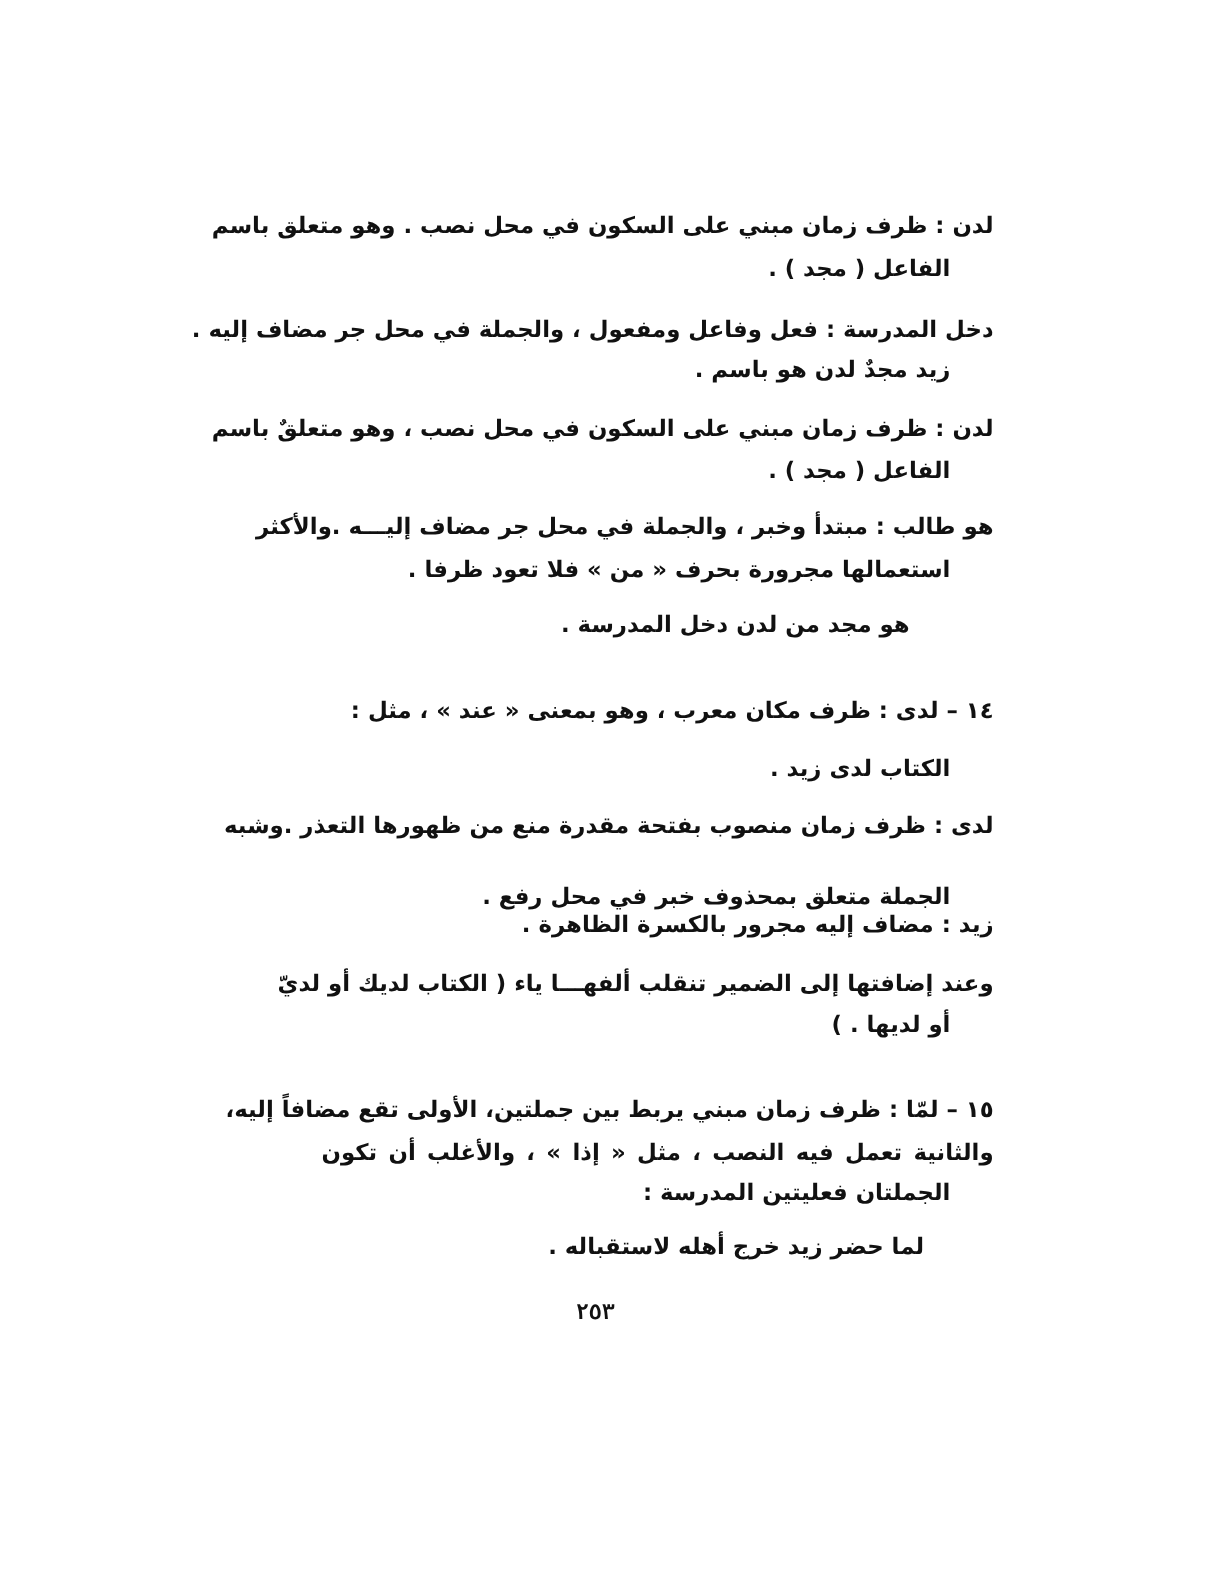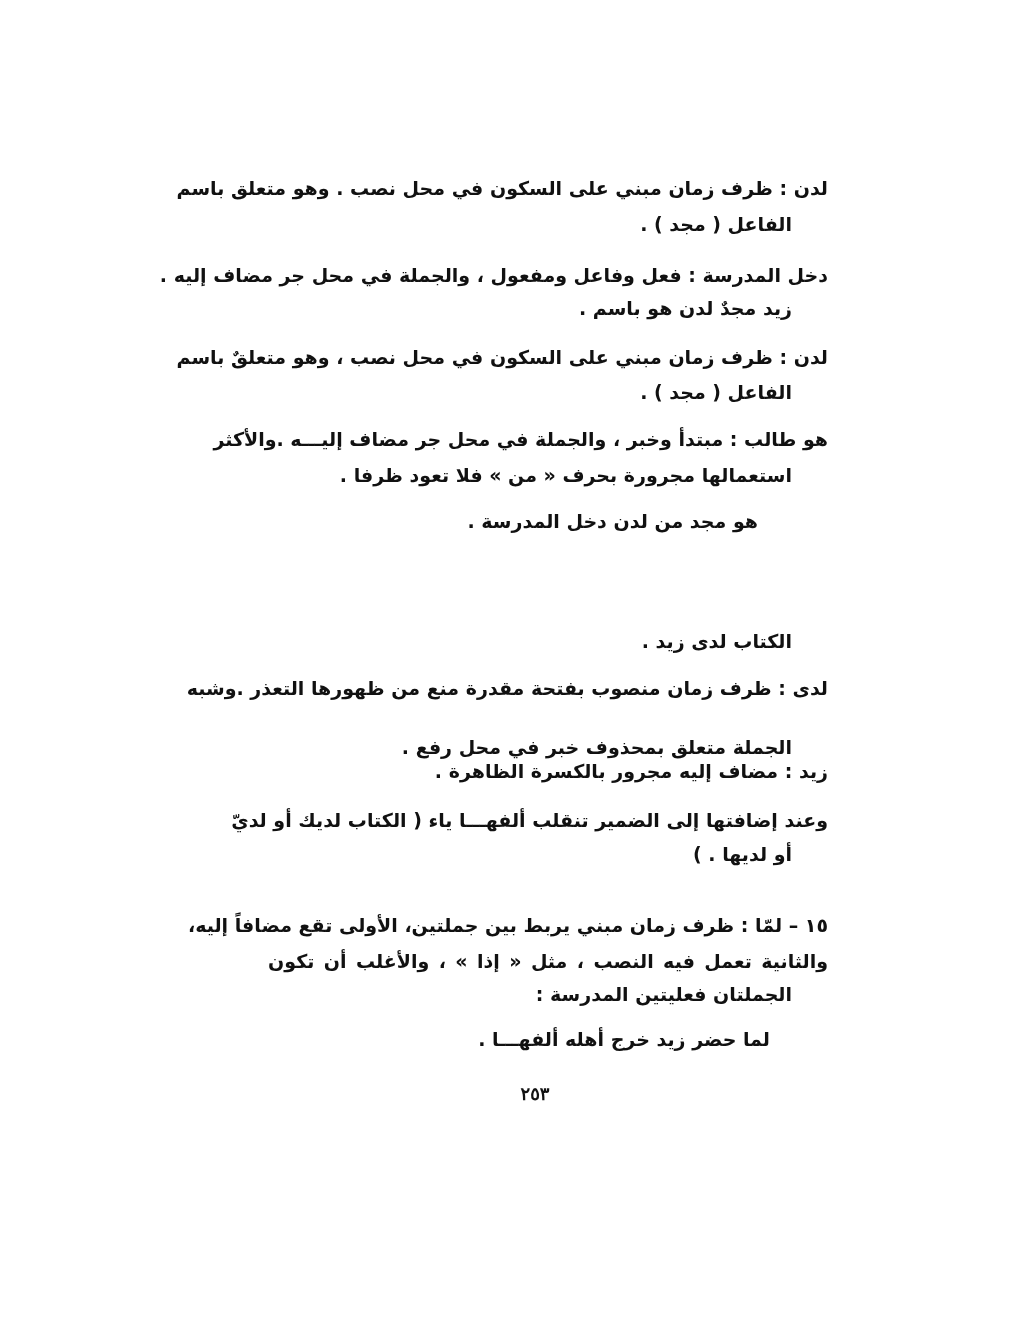--- a/index.html
+++ b/index.html
@@ -11,47 +11,48 @@
     text-align: right;
     font-family: "DejaVu Sans", sans-serif;
     font-size: 19px;
     font-weight: bold;
     color: #111111;
     white-space: nowrap;
     unicode-bidi: plaintext;
   }
   .pagenum {
     position: absolute;
-    left: 495px; top: 1083px; width: 80px;
+    left: 456px; top: 1083px; width: 80px;
     text-align: center;
-    font-family: Liberation Serif, serif;
+    font-family: Liberation Mono, monospace;
     font-size: 18px; font-weight: bold; color: #111;
     direction: rtl;
   }
 </style>
 </head>
 <body>
 
 <div class="page">
   <div class="line" style="right:192px; top:177px; width:596px; text-align:justify; text-align-last:justify;">لدن : ظرف زمان مبني على السكون في محل نصب . وهو متعلق باسم</div>
   <div class="line" style="right:228px; top:213px;">الفاعل ( مجد ) .</div>
   <div class="line" style="right:192px; top:264px; width:596px; text-align:justify; text-align-last:justify;">دخل المدرسة : فعل وفاعل ومفعول ، والجملة في محل جر مضاف إليه .</div>
   <div class="line" style="right:228px; top:297px;">زيد مجدٌ لدن هو باسم .</div>
   <div class="line" style="right:192px; top:346px; width:596px; text-align:justify; text-align-last:justify;">لدن : ظرف زمان مبني على السكون في محل نصب ، وهو متعلقٌ باسم</div>
   <div class="line" style="right:228px; top:381px;">الفاعل ( مجد ) .</div>
   <div class="line" style="right:192px; top:428px; width:596px; text-align:justify; text-align-last:justify;">هو طالب : مبتدأ وخبر ، والجملة في محل جر مضاف إليـــه .والأكثر</div>
   <div class="line" style="right:228px; top:464px;">استعمالها مجرورة بحرف « من » فلا تعود ظرفا .</div>
   <div class="line" style="right:262px; top:510px;margin-left:19px;">هو مجد من لدن دخل المدرسة .</div>
 
+  <div class="line" style="right:192px; top:581px;">١٤ – لدى : ظرف مكان معرب ، وهو بمعنى « عند » ، مثل :</div>
   <div class="line" style="right:228px; top:630px;margin-left:48px;">الكتاب لدى زيد .</div>
   <div class="line" style="right:192px; top:677px; width:596px; text-align:justify; text-align-last:justify;">لدى : ظرف زمان منصوب بفتحة مقدرة منع من ظهورها التعذر .وشبه</div>
   <div class="line" style="right:228px; top:712px;margin-top:24px;">الجملة متعلق بمحذوف خبر في محل رفع .</div>
   <div class="line" style="right:192px; top:760px;">زيد : مضاف إليه مجرور بالكسرة الظاهرة .</div>
   <div class="line" style="right:192px; top:809px; width:596px; text-align:justify; text-align-last:justify;">وعند إضافتها إلى الضمير تنقلب ألفهـــا ياء ( الكتاب لديك أو لديّ</div>
   <div class="line" style="right:228px; top:843px;">أو لديها . )</div>
 
   <div class="line" style="right:192px; top:914px; width:596px; text-align:justify; text-align-last:justify;">١٥ – لمّا : ظرف زمان مبني يربط بين جملتين، الأولى تقع مضافاً إليه،</div>
   <div class="line" style="right:192px; top:950px; width:560px; text-align:justify; text-align-last:justify;">والثانية تعمل فيه النصب ، مثل « إذا » ، والأغلب أن تكون</div>
   <div class="line" style="right:228px; top:983px;">الجملتان فعليتين المدرسة :</div>
-  <div class="line" style="right:250px; top:1028px;">لما حضر زيد خرج أهله ألفهـــا .</div>
+  <div class="line" style="right:250px; top:1028px;">لما حضر زيد خرج أهله لاستقباله .</div>
 
   <div class="pagenum">٢٥٣</div>
 </div>
 
 </body></html>

